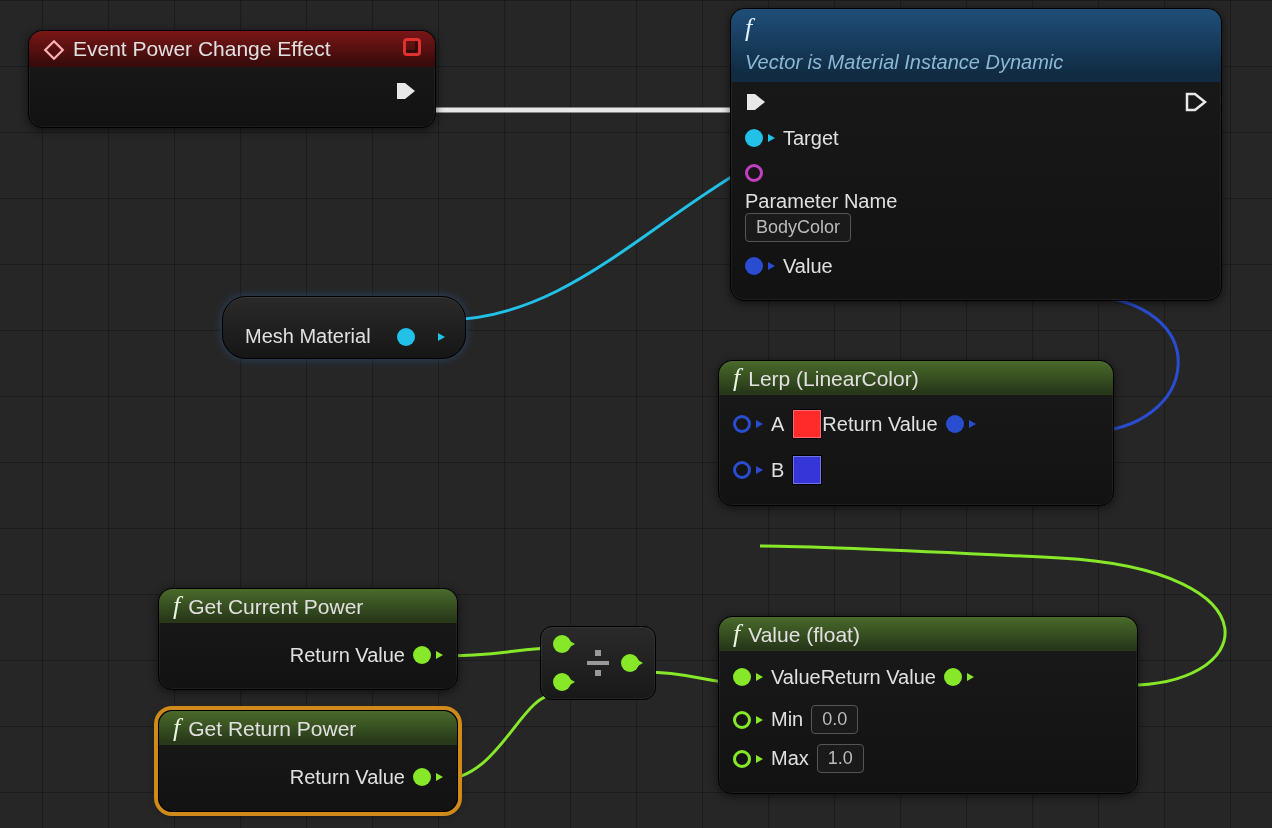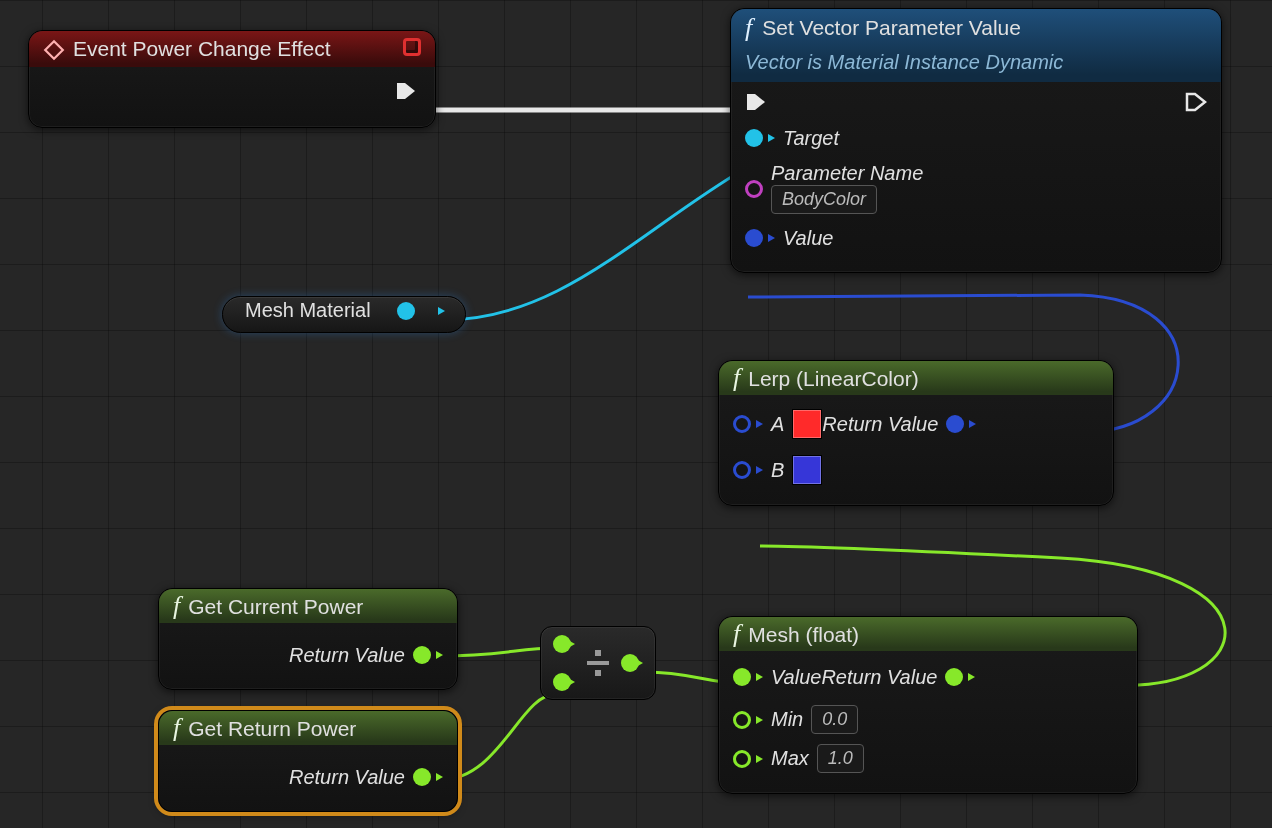--- a/index.html
+++ b/index.html
@@ -32,21 +32,21 @@
     display: flex;
     align-items: flex-end;
     gap: 8px;
     font-size: 21px;
   }
   .hdr-red    { background: linear-gradient(#7a1616, #3a0b0b 90%); }
   .hdr-blue   { background: linear-gradient(#1f4f7a, #102b42 90%); }
   .hdr-green  { background: linear-gradient(#4a6a2a, #28391a 90%); padding-top:4px; padding-bottom:4px;}
   .hdr-icon { width: 22px; height: 22px; display:inline-flex; align-items:center; justify-content:center; }
   .subtitle { font-style: italic; color: #8cb8d6; font-size: 20px; margin-top:2px;}
-  .node-body { padding: 8px 14px 10px 14px; position: relative; font-style: italic; }
+  .node-body { padding: 8px 14px 10px 14px; position: relative; }
   .pinrow { display:flex; align-items:center; gap:8px; margin: 10px 0; min-height:28px; }
   .pin-label { color: #e0e0e0; font-size: 20px; }
   .pin-dot {
     width: 18px; height: 18px; border-radius: 50%;
     display:inline-block; flex-shrink:0;
   }
   .pin-ring {
     width: 18px; height: 18px; border-radius: 50%;
     display:inline-block; flex-shrink:0; border:3px solid;
     background: transparent;
@@ -55,21 +55,21 @@
   .exec-pin {
     width: 22px; height: 24px; display:inline-block; position:relative;
   }
   .exec-pin svg { width:100%; height:100%; }
   .var-pill {
     position: absolute;
     border-radius: 24px;
     background: linear-gradient(#2a2a2a, #161616);
     border: 1px solid #000;
     box-shadow: 0 0 10px rgba(50,150,255,0.3), inset 0 1px 0 rgba(255,255,255,0.08);
-    padding: 2px 20px 10px 22px;
+    padding: 28px 20px 10px 22px;
     display:flex; align-items:center; gap:26px;
     font-size: 21px;
   }
   .small-node {
     position:absolute;
     background: linear-gradient(#2a2a2a, #181818);
     border:1px solid #000;
     border-radius: 12px;
     box-shadow: inset 0 0 0 1px rgba(255,255,255,0.05);
     padding: 8px 12px;
@@ -141,21 +141,20 @@
           </svg>
       </span>
     </div>
   </div>
 </div>
 
 <div class="node" style="left:730px; top:8px; width:492px;">
   <div class="node-header hdr-blue" style="flex-direction:column; align-items:flex-start; padding-bottom:8px;">
     <div style="display:flex; align-items:center; gap:10px;">
       <span class="f-icon">f</span>
-      <span>Set Vector Parameter Value</span>
     </div>
     <span class="subtitle">Vector is Material Instance Dynamic</span>
   </div>
   <div class="node-body">
     <div class="rowx">
       <span class="exec-pin">
         <svg viewBox="0 0 22 24">
             <path d="M2 4 L2 20 L10 20 L20 12 L10 4 Z" fill="#e8e8e8"></path>
           </svg>
       </span>
@@ -163,21 +162,21 @@
         <svg viewBox="0 0 22 24">
             <path d="M2 4 L2 20 L10 20 L20 12 L10 4 Z" fill="none" stroke="#e8e8e8" stroke-width="2.5"></path>
           </svg>
       </span>
     </div>
     <div class="pinrow">
       <span class="pin-dot" style="background:#22c2e8;"></span>
       <span class="tri-small" style="border-left-color:#22c2e8;"></span>
       <span class="pin-label">Target</span>
     </div>
-    <div class="pinrow" style="align-items:center;">
+    <div class="pinrow" style="align-items:flex-start;flex-direction:column;">
       <span class="pin-ring" style="border-color:#c040c0; margin-top:2px;"></span>
       <div>
         <div class="pin-label">Parameter Name</div>
         <span class="txtinput">BodyColor</span>
       </div>
     </div>
     <div class="pinrow">
       <span class="pin-dot" style="background:#2a4cd0;"></span>
       <span class="tri-small" style="border-left-color:#2a4cd0;"></span>
       <span class="pin-label">Value</span>
@@ -271,21 +270,21 @@
     <span style="display:flex; align-items:center;">
       <span class="pin-dot" style="background:#87e82a;"></span>
       <span class="tri-small" style="border-left-color:#87e82a;"></span>
     </span>
   </div>
 </div>
 
 <div class="node" style="left:718px; top:616px; width:420px;">
   <div class="node-header hdr-green">
     <span class="f-icon g">f</span>
-    <span>Mesh (float)</span>
+    <span>Value (float)</span>
   </div>
   <div class="node-body">
     <div class="rowx">
       <div class="pinrow" style="margin:4px 0;">
         <span class="pin-dot" style="background:#87e82a;"></span>
         <span class="tri-small" style="border-left-color:#87e82a;"></span>
         <span class="pin-label">Value</span>
       </div>
       <div class="pinrow right" style="margin:4px 0;">
         <span class="pin-label">Return Value</span>

